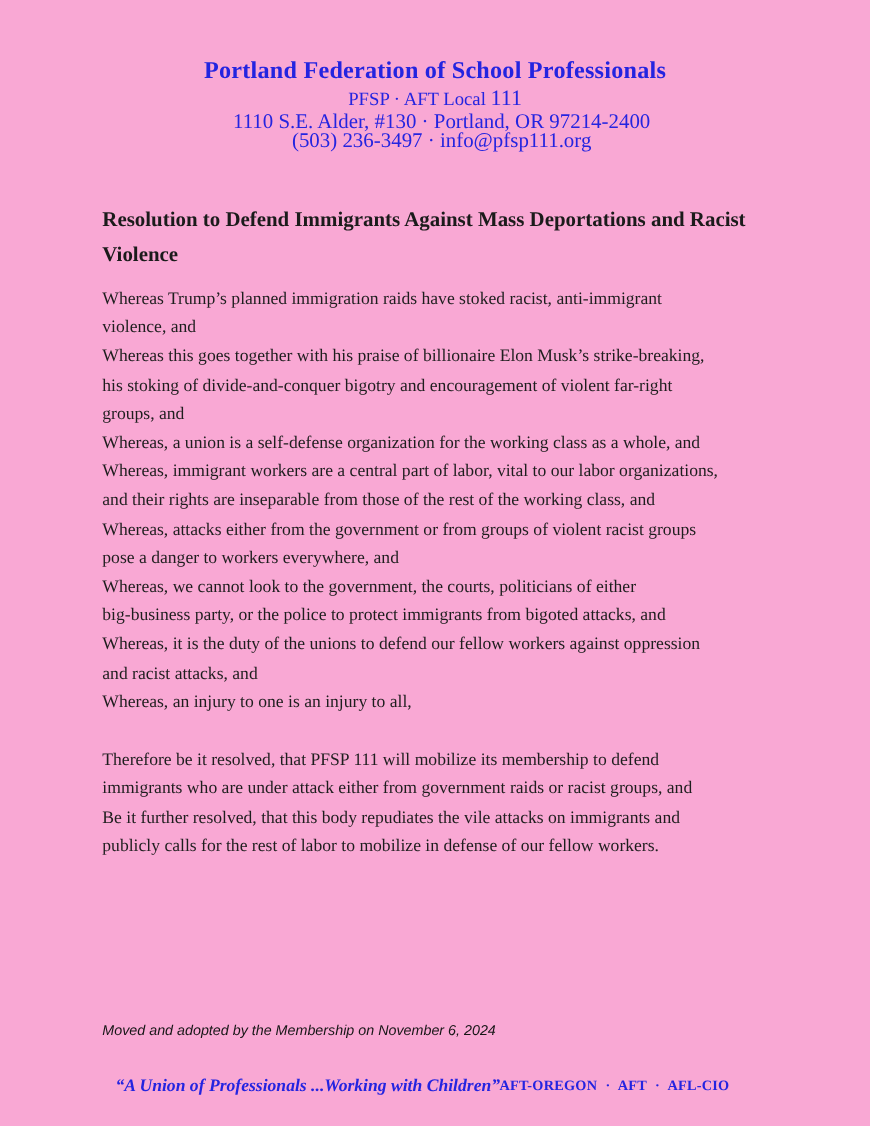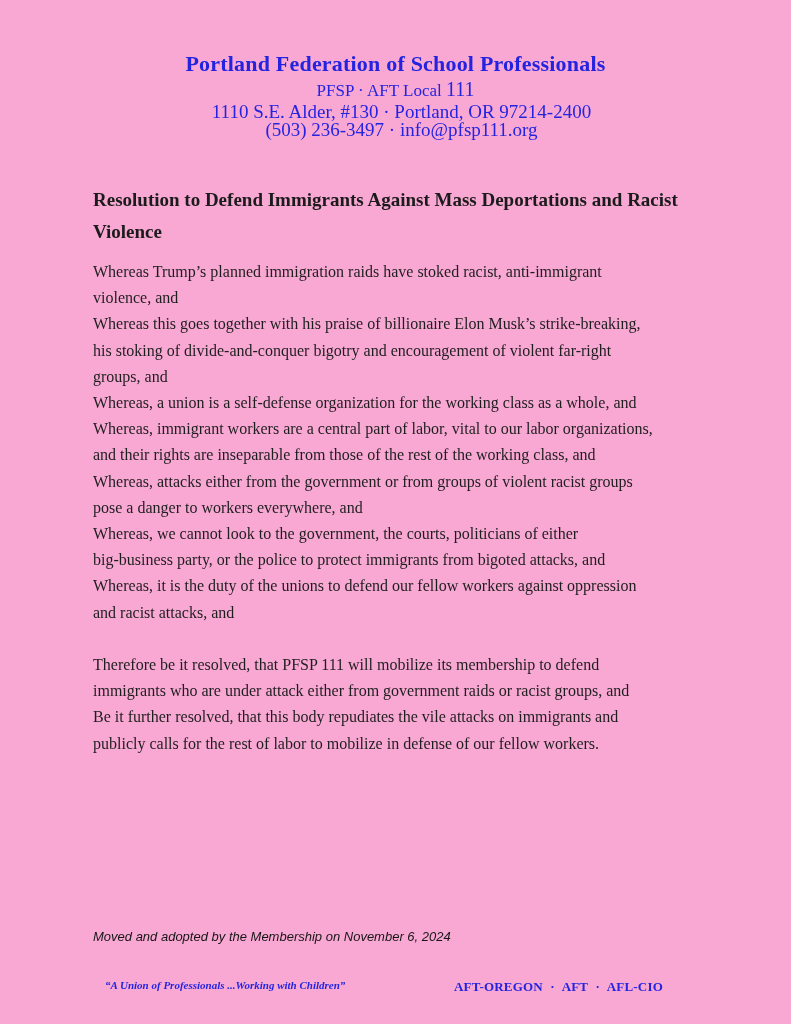--- a/index.html
+++ b/index.html
@@ -53,21 +53,21 @@
     font-family: "Liberation Sans", sans-serif;
     font-style: italic;
     font-size: 13px;
     color: #161616;
   }
 
   
   .footer-motto {
     position: absolute;
     top: 979px; left: 105px;
-    font-size: 11px; font-weight: bold; font-style: italic;
+    font-size: 16px; font-weight: bold; font-style: italic;
     color: var(--brand-blue, #2424e0);
   }
   .footer-affiliations {
     position: absolute;
     top: 979px; left: 454px;
     font-size: 13px; font-weight: bold;
     word-spacing: 4px;
     letter-spacing: 0.2px;
     color: var(--brand-blue, #2424e0);
   }
@@ -96,20 +96,21 @@
 groups, and</p>
       <p>Whereas, a union is a self-defense organization for the working class as a whole, and</p>
       <p>Whereas, immigrant workers are a central part of labor, vital to our labor organizations,
 and their rights are inseparable from those of the rest of the working class, and</p>
       <p>Whereas, attacks either from the government or from groups of violent racist groups
 pose a danger to workers everywhere, and</p>
       <p>Whereas, we cannot look to the government, the courts, politicians of either
 big-business party, or the police to protect immigrants from bigoted attacks, and</p>
       <p>Whereas, it is the duty of the unions to defend our fellow workers against oppression
 and racist attacks, and</p>
+      <p>Whereas, an injury to one is an injury to all,</p>
     </section>
     <section class="resolved-block">
       <p>Therefore be it resolved, that PFSP 111 will mobilize its membership to defend
 immigrants who are under attack either from government raids or racist groups, and
 Be it further resolved, that this body repudiates the vile attacks on immigrants and
 publicly calls for the rest of labor to mobilize in defense of our fellow workers.</p>
     </section>
   </div>
 
   <div class="adoption-note">Moved and adopted by the Membership on November 6, 2024</div>

